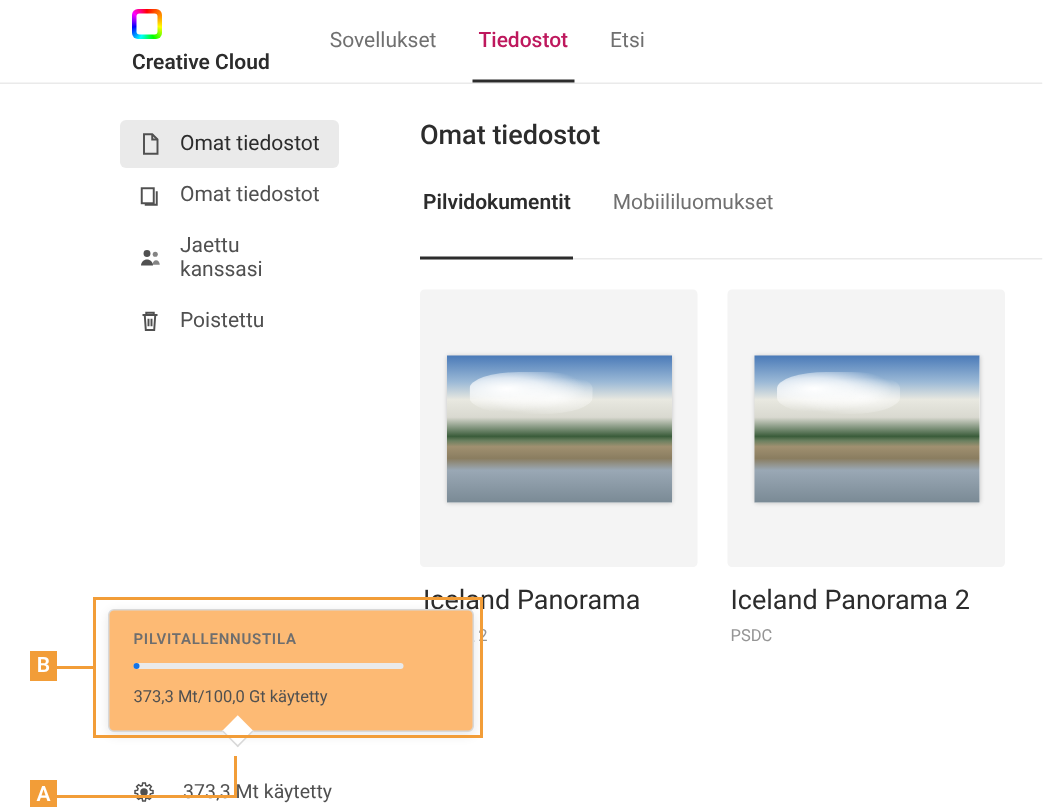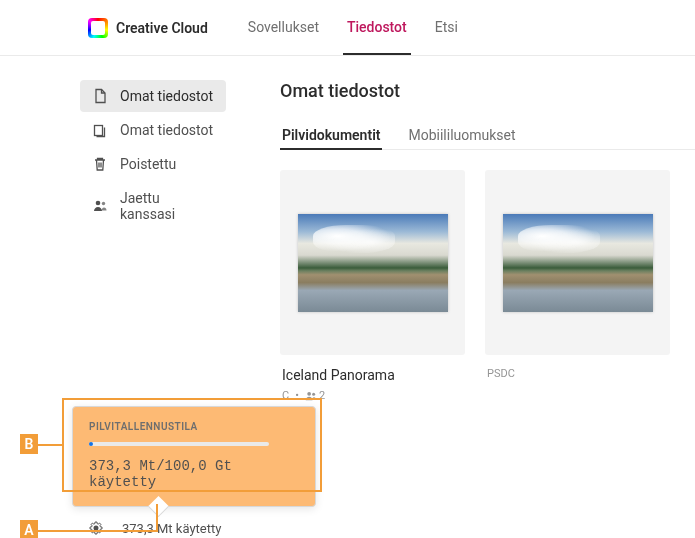--- a/index.html
+++ b/index.html
@@ -1,52 +1,52 @@
 <!DOCTYPE html>
 <html><head>
   <meta charset="utf-8">
   <style>
     * { margin: 0; padding: 0; box-sizing: border-box; font-family: -apple-system, BlinkMacSystemFont, "Segoe UI", Roboto, sans-serif; }
     body { width: 695px; height: 538px; background: #fff; position: relative; overflow: hidden; }
     
     .navbar { display: flex; align-items: center; height: 56px; padding: 0 0 0 88px; border-bottom: 1px solid #eaeaea; gap: 20px; }
-    .logo-group { display: flex; align-items: center; gap: 8px; margin-right: 16px; }
+    .logo-group { display: flex; gap: 8px; margin-right: 16px; flex-direction: column; }
     .cc-logo { width: 20px; height: 20px; border-radius: 4px; background: conic-gradient(#ff0000, #ff8000, #ffff00, #00ff00, #00ffff, #0000ff, #ff00ff, #ff0000); position: relative; }
     .cc-logo::after { content: ""; position: absolute; inset: 3px; border-radius: 2px; background: #fff; }
     .logo-text { font-weight: 600; font-size: 14px; color: #2c2c2c; }
     .nav-item { font-size: 14px; color: #707070; cursor: pointer; padding: 18px 4px; border-bottom: 2px solid transparent; }
     .nav-item.active { color: #be185d; font-weight: 500; border-bottom-color: #2c2c2c; }
     
     .main { display: flex; }
     .sidebar { width: 238px; padding: 24px 12px 0 80px; position: relative; height: calc(538px - 56px); }
     .side-item { display: flex; align-items: center; gap: 12px; padding: 8px 12px; border-radius: 4px; font-size: 14px; color: #505050; cursor: pointer; margin-bottom: 2px; }
     .side-item.selected { background: #eaeaea; color: #2c2c2c; }
     .side-icon { width: 16px; height: 16px; flex-shrink: 0; display: inline-flex; }
     
     .content { flex: 1; padding: 24px 0 0 42px; }
     .page-title { font-size: 18px; font-weight: 500; color: #2c2c2c; margin-bottom: 18px; }
     .tabs { display: flex; gap: 24px; border-bottom: 1px solid #eaeaea; margin-bottom: 20px; }
-    .tab { font-size: 14px; color: #707070; padding: 8px 2px 5px; cursor: pointer; border-bottom: 2px solid transparent; margin-bottom: -1px; }
+    .tab { font-size: 14px; color: #707070; padding: 8px 2px 28px; cursor: pointer; border-bottom: 2px solid transparent; margin-bottom: -1px; }
     .tab.active { color: #2c2c2c; font-weight: 600; border-bottom-color: #2c2c2c; }
     
     .grid { display: flex; gap: 20px; }
     .card { width: 185px; cursor: pointer; }
     .thumb-wrap { width: 185px; height: 185px; background: #f4f4f4; display: flex; align-items: center; justify-content: center; border-radius: 3px; }
     .thumb { width: 150px; height: 98px; background: linear-gradient(to bottom, #4a7ab8 0%, #9bb9d6 18%, #e8e8e0 30%, #d9d9d0 42%, #3a5c3a 55%, #6b8060 58%, #a09070 62%, #8a7d60 70%, #9aa8b5 78%, #7a8a95 100%); box-shadow: 0 0 3px rgba(0,0,0,0.2); position: relative; }
     .thumb::before { content: ""; position: absolute; top: 12%; left: 10%; width: 55%; height: 28%; background: radial-gradient(ellipse at 30% 40%, #fff 0%, rgba(255,255,255,0.7) 30%, transparent 65%), radial-gradient(ellipse at 70% 60%, rgba(255,255,255,0.8) 0%, transparent 55%); border-radius: 40%; }
     .card-meta { padding: 12px 0 0 2px; }
-    .card-name { font-size: 14px; color: #2c2c2c; margin-bottom: 6px; }
+    .card-name { font-size: 18px; color: #2c2c2c; margin-bottom: 6px; }
     .card-sub { font-size: 11px; color: #959595; display: flex; align-items: center; gap: 6px; }
     
     .storage-popup { position: absolute; left: 72px; top: 406px; width: 244px; background: #fdba74; border: 1px solid #d8d8d8; border-radius: 4px; box-shadow: 0 2px 8px rgba(0,0,0,0.1); padding: 14px 16px 16px; z-index: 5; }
     .storage-popup::after { content: ""; position: absolute; left: 78px; bottom: -8px; width: 14px; height: 14px; background: #fff; border-right: 1px solid #d8d8d8; border-bottom: 1px solid #d8d8d8; transform: rotate(45deg); }
     .popup-title { font-size: 10px; letter-spacing: 0.5px; color: #6e6e6e; font-weight: 600; margin-bottom: 10px; }
     .popup-bar { height: 4px; background: #eaeaea; border-radius: 2px; margin-bottom: 12px; position: relative; width: 180px; }
     .popup-bar-fill { position: absolute; left: 0; top: 0; bottom: 0; width: 2%; background: #1473e6; border-radius: 2px; }
-    .popup-text { font-size: 14px; color: #505050; font-family: Liberation Mono, monospace; }
+    .popup-text { font-size: 11px; color: #505050; }
     
     .storage-line { position: absolute; left: 88px; bottom: 2px; display: flex; align-items: center; gap: 18px; }
     .gear { width: 16px; height: 16px; color: #505050; }
     .storage-text { font-size: 13px; color: #505050; }
     
     .callout-box-b { position: absolute; left: 62px; top: 398px; width: 260px; height: 94px; border: 2px solid #f29d38; z-index: 10; pointer-events: none; }
     .callout-line-b { position: absolute; left: 38px; top: 444px; width: 26px; height: 2px; background: #f29d38; z-index: 10; }
     .callout-label-b { position: absolute; left: 20px; top: 434px; width: 18px; height: 20px; background: #f29d38; color: #fff; font-size: 14px; font-weight: 600; display: flex; align-items: center; justify-content: center; z-index: 10; }
     
     .callout-line-a-top { position: absolute; left: 38px; top: 530px; width: 120px; height: 2px; background: #f29d38; z-index: 10; }
@@ -83,36 +83,36 @@
       <span class="side-icon">
         <svg viewBox="0 0 16 16" fill="none" stroke="#505050" stroke-width="1.3">
             <rect x="2.5" y="3.5" width="8" height="10"></rect>
             <path d="M12.5 5.5v9h-8"></path>
           </svg>
       </span>
       <span>Omat tiedostot</span>
     </div>
     <div class="side-item">
       <span class="side-icon">
-        <svg viewBox="0 0 16 16" fill="none" stroke="#505050" stroke-width="1.3">
-            <path d="M3 4h10M5.5 4V2.5h5V4M4.5 4l.7 10h5.6l.7-10M7 6.5v5M9 6.5v5"></path>
-          </svg>
-      </span>
-      <span>Poistettu</span>
-    </div>
-    <div class="side-item">
-      <span class="side-icon">
         <svg viewBox="0 0 16 16" fill="#505050">
             <circle cx="6" cy="5" r="2.3"></circle>
             <path d="M2 13c0-2.2 1.8-4 4-4s4 1.8 4 4z"></path>
             <circle cx="11.5" cy="5.5" r="1.7" opacity="0.7"></circle>
             <path d="M9.5 12.5c.3-1.8 1.3-3 2.5-3 1.4 0 2.5 1.3 2.5 3z" opacity="0.7"></path>
           </svg>
       </span>
       <span>Jaettu kanssasi</span>
+    </div>
+    <div class="side-item">
+      <span class="side-icon">
+        <svg viewBox="0 0 16 16" fill="none" stroke="#505050" stroke-width="1.3">
+            <path d="M3 4h10M5.5 4V2.5h5V4M4.5 4l.7 10h5.6l.7-10M7 6.5v5M9 6.5v5"></path>
+          </svg>
+      </span>
+      <span>Poistettu</span>
     </div>
   </div>
 
   <div class="content">
     <div class="page-title">Omat tiedostot</div>
     <div class="tabs">
       <div class="tab active">Pilvidokumentit</div>
       <div class="tab">Mobiililuomukset</div>
     </div>
 
@@ -137,20 +137,21 @@
             </span>
           </div>
         </div>
       </div>
 
       <div class="card">
         <div class="thumb-wrap">
           <div class="thumb"></div>
         </div>
         <div class="card-meta">
+          <div class="card-name">Iceland Panorama 2</div>
           <div class="card-sub">
             <span>PSDC</span>
           </div>
         </div>
       </div>
     </div>
   </div>
 </div>
 
 <div class="storage-popup">

